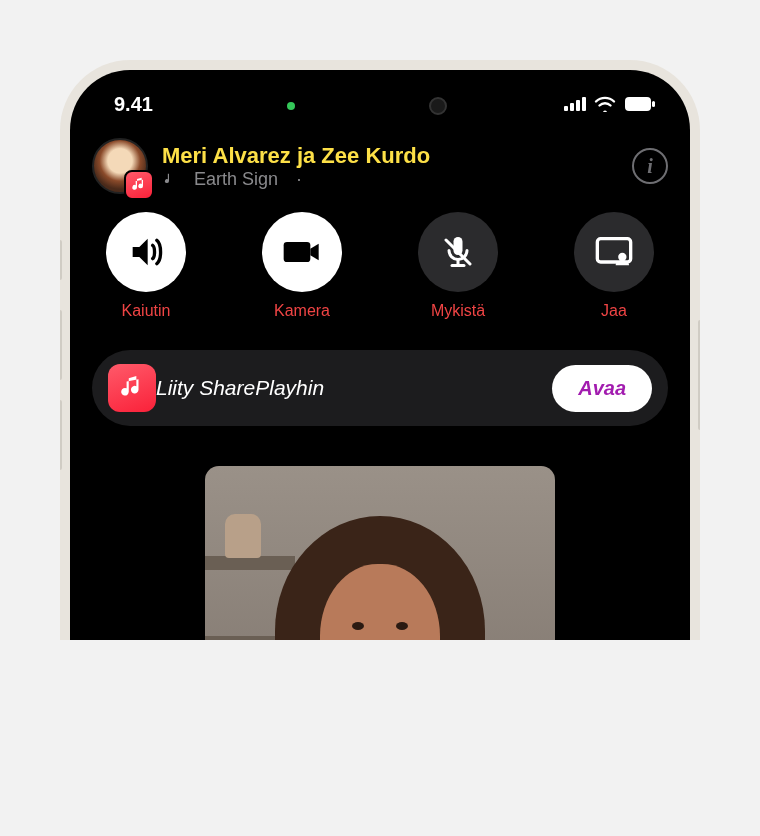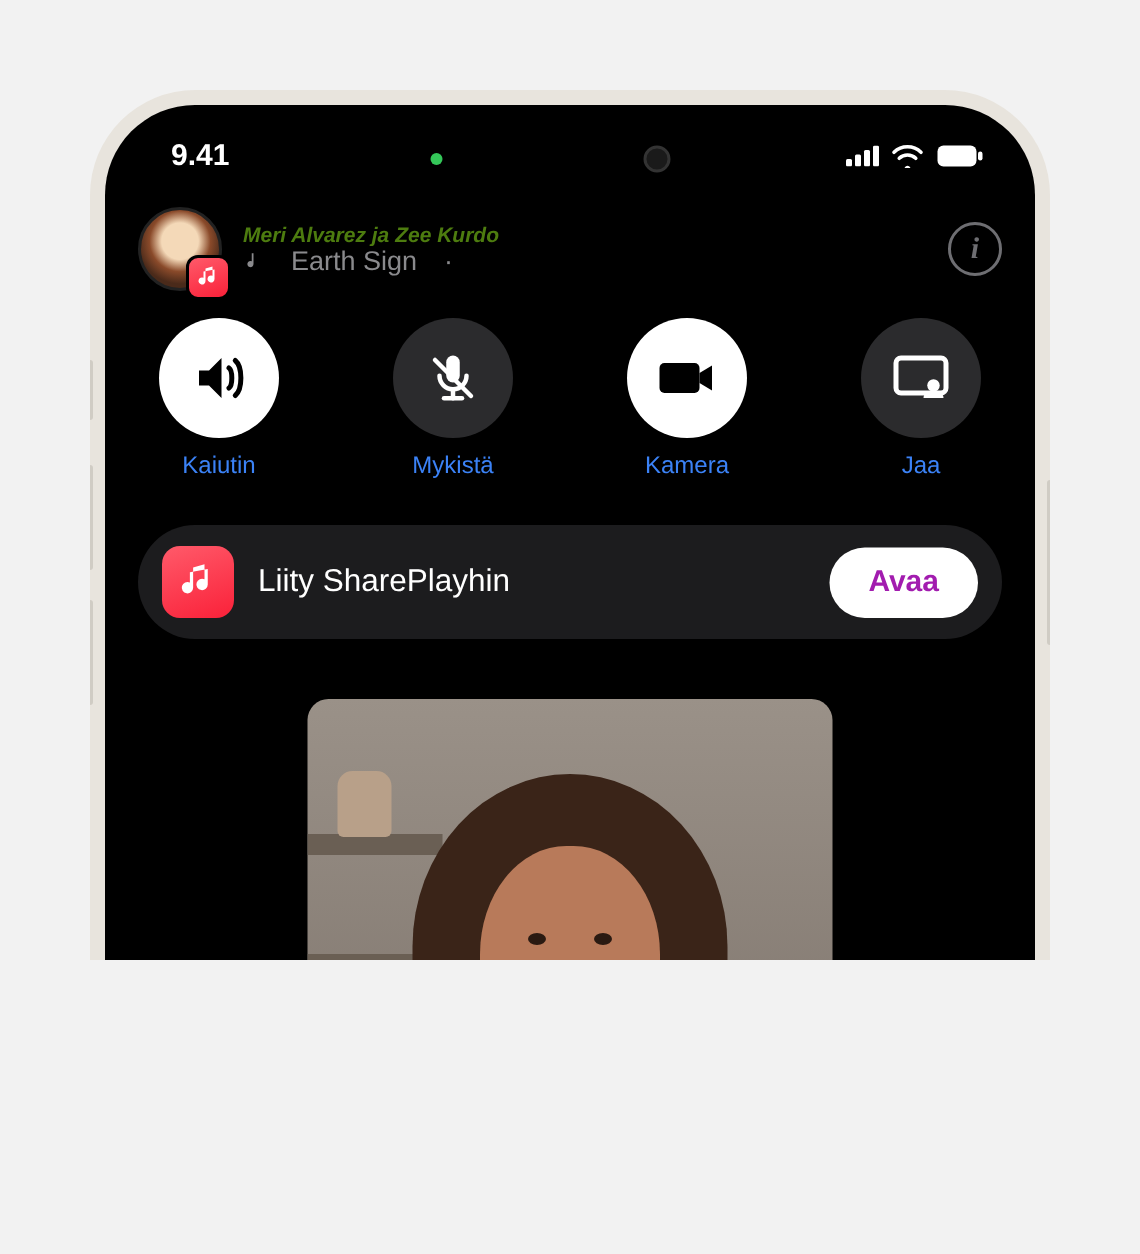--- a/index.html
+++ b/index.html
@@ -115,27 +115,26 @@
       height: 30px;
       border-radius: 8px;
       background: linear-gradient(160deg, #ff5a6a, #fa2139);
       display: flex;
       align-items: center;
       justify-content: center;
       border: 2px solid #000;
     }
     .header-text { flex: 1; min-width: 0; }
     .header-title {
-      color: #4d7c0f;
-      font-size: 14px;
+      color: #fde047;
+      font-size: 22px;
       font-weight: 600;
       white-space: nowrap;
       overflow: hidden;
       text-overflow: ellipsis;
-      font-style: italic;
     }
     .header-sub {
       color: #8a8a8d;
       font-size: 18px;
       display: flex;
       align-items: center;
       gap: 18px;
       white-space: nowrap;
     }
     .info-btn {
@@ -170,31 +169,31 @@
       height: 80px;
       border-radius: 50%;
       display: flex;
       align-items: center;
       justify-content: center;
     }
     .btn-white { background: #fff; color: #000; }
     .btn-dark { background: #2b2b2d; color: #fff; }
     .btn-red { background: #ff3b30; color: #fff; }
     .control-label {
-      color: #3b82f6;
+      color: #ef4444;
       font-size: 16px;
     }
     .shareplay-card {
       margin: 18px 22px 0 22px;
       background: #1c1c1e;
       border-radius: 40px;
       padding: 14px 16px 14px 16px;
       display: flex;
       align-items: center;
-      gap: 16px;
+      font-style: italic;
     }
     .music-app-icon {
       width: 48px;
       height: 48px;
       border-radius: 12px;
       background: linear-gradient(160deg, #ff5a6a, #fa2139);
       display: flex;
       align-items: center;
       justify-content: center;
     }
@@ -374,40 +373,40 @@
           <svg width="40" height="40" viewBox="0 0 24 24" fill="#000">
             <path d="M4 9v6h4l5 5V4L8 9H4z"></path>
             <path d="M16 8c1.5 1 1.5 7 0 8" stroke="#000" stroke-width="2" fill="none" stroke-linecap="round"></path>
             <path d="M18.5 5c3 2.5 3 11.5 0 14" stroke="#000" stroke-width="2" fill="none" stroke-linecap="round"></path>
           </svg>
         </div>
         <div class="control-label">Kaiutin</div>
       </div>
 
       <div class="control">
+        <div class="control-btn btn-white">
+          <svg width="40" height="40" viewBox="0 0 24 24" fill="#000">
+            <path d="M3 6h12a2 2 0 0 1 2 2v8a2 2 0 0 1-2 2H3a2 2 0 0 1-2-2V8a2 2 0 0 1 2-2z"></path>
+            <path d="M17 10l5-3v10l-5-3z"></path>
+          </svg>
+        </div>
+        <div class="control-label">Kamera</div>
+      </div>
+
+      <div class="control">
         <div class="control-btn btn-dark">
           <svg width="36" height="36" viewBox="0 0 24 24" fill="none" stroke="#fff" stroke-width="2">
             <rect x="9" y="2" width="6" height="12" rx="3" fill="#fff" stroke="none"></rect>
             <path d="M6 11a6 6 0 0 0 12 0" stroke-linecap="round"></path>
             <path d="M12 17v4" stroke-linecap="round"></path>
             <path d="M8 21h8" stroke-linecap="round"></path>
             <path d="M4 4l16 16" stroke-linecap="round"></path>
           </svg>
         </div>
         <div class="control-label">Mykistä</div>
-      </div>
-
-      <div class="control">
-        <div class="control-btn btn-white">
-          <svg width="40" height="40" viewBox="0 0 24 24" fill="#000">
-            <path d="M3 6h12a2 2 0 0 1 2 2v8a2 2 0 0 1-2 2H3a2 2 0 0 1-2-2V8a2 2 0 0 1 2-2z"></path>
-            <path d="M17 10l5-3v10l-5-3z"></path>
-          </svg>
-        </div>
-        <div class="control-label">Kamera</div>
       </div>
 
       <div class="control">
         <div class="control-btn btn-dark">
           <svg width="40" height="40" viewBox="0 0 24 24" fill="none" stroke="#fff" stroke-width="2">
             <rect x="2" y="4" width="20" height="14" rx="2"></rect>
             <circle cx="17" cy="15" r="2.5" fill="#fff" stroke="none"></circle>
             <path d="M13 20c0-2 2-3 4-3s4 1 4 3" fill="#fff" stroke="none"></path>
           </svg>
         </div>

